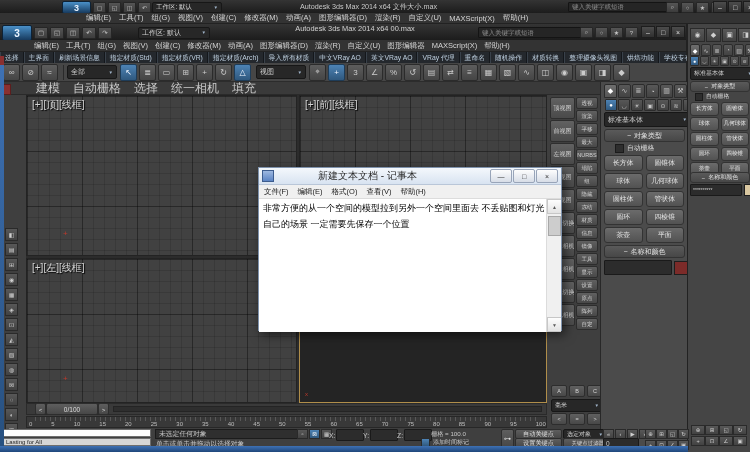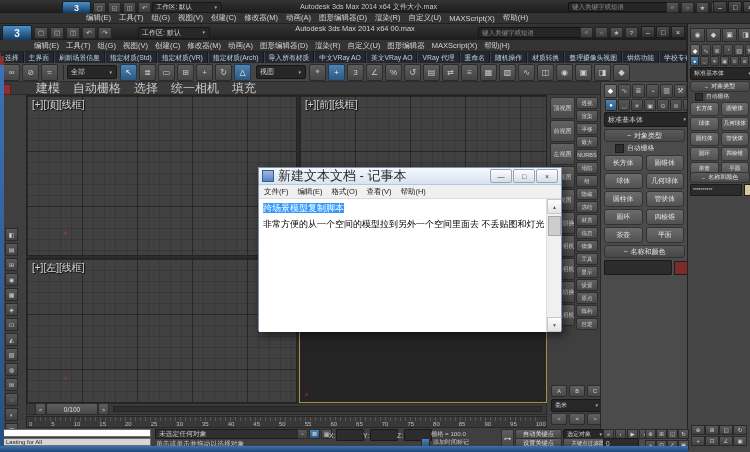--- a/index.html
+++ b/index.html
@@ -791,21 +791,21 @@
       </div>
   </div>
 
   <div class="abs" style="left:0;top:56px;width:4px;height:9px;background:#8a3030;"></div>
   <div class="abs" style="left:0;top:65px;width:4px;height:387px;background:linear-gradient(#3e71b4,#27507f);"></div>
   <div class="abs" style="left:0;top:446px;width:688px;height:6px;background:linear-gradient(#3e71b4,#1f467a);"></div>
 
   <div class="abs notepad" style="left:258px;top:167px;width:304px;height:164px;box-sizing:border-box;z-index:50;">
     <div class="np-title row" style="height:16px;padding:0 3px;">
       <span style="width:10px;height:10px;background:linear-gradient(#9db8e0,#5b84c4);border:1px solid #3c5c8e;display:inline-block;margin-right:4px;"></span>
-      <span style="font-size:13px;color:#2a2a2a;white-space:nowrap;">新建文本文档 - 记事本</span>
+      <span style="font-size:10px;color:#2a2a2a;white-space:nowrap;margin-left:40px;">新建文本文档 - 记事本</span>
       <span class="row" style="margin-left:auto;">
 
       <span class="np-btn">
             <span>—</span>
           </span>
           <span class="np-btn">
             <span>□</span>
           </span>
           <span class="np-btn">
             <span>×</span>
@@ -815,22 +815,22 @@
     <div class="np-menu row" style="height:13px;gap:9px;padding-left:5px;">
 
     <span class="np-menuitem">文件(F)</span>
         <span class="np-menuitem">编辑(E)</span>
         <span class="np-menuitem">格式(O)</span>
         <span class="np-menuitem">查看(V)</span>
         <span class="np-menuitem">帮助(H)</span>
       </div>
     <div style="position:relative;height:133px;background:#fff;overflow:hidden;">
       <div style="padding:1px 4px;">
-        <div class="np-line"><span class="np-sel">跨场景模型复制脚本</span></div>
         <div class="np-line">非常方便的从一个空间的模型拉到另外一个空间里面去 不丢贴图和灯光</div>
+        <div class="np-line">自己的场景 一定需要先保存一个位置</div>
       </div>
       <div class="np-scroll abs" style="right:0;top:0;width:14px;height:133px;">
         <div class="np-arrow" style="width:13px;height:13px;">▲</div>
         <div style="width:11px;height:18px;margin:2px auto 0;background:#cdcdcd;border:1px solid #a8a8a8;"></div>
         <div class="np-arrow abs" style="left:0;bottom:0;width:13px;height:13px;">▼</div>
       </div>
     </div>
   </div>
 
 </div>

